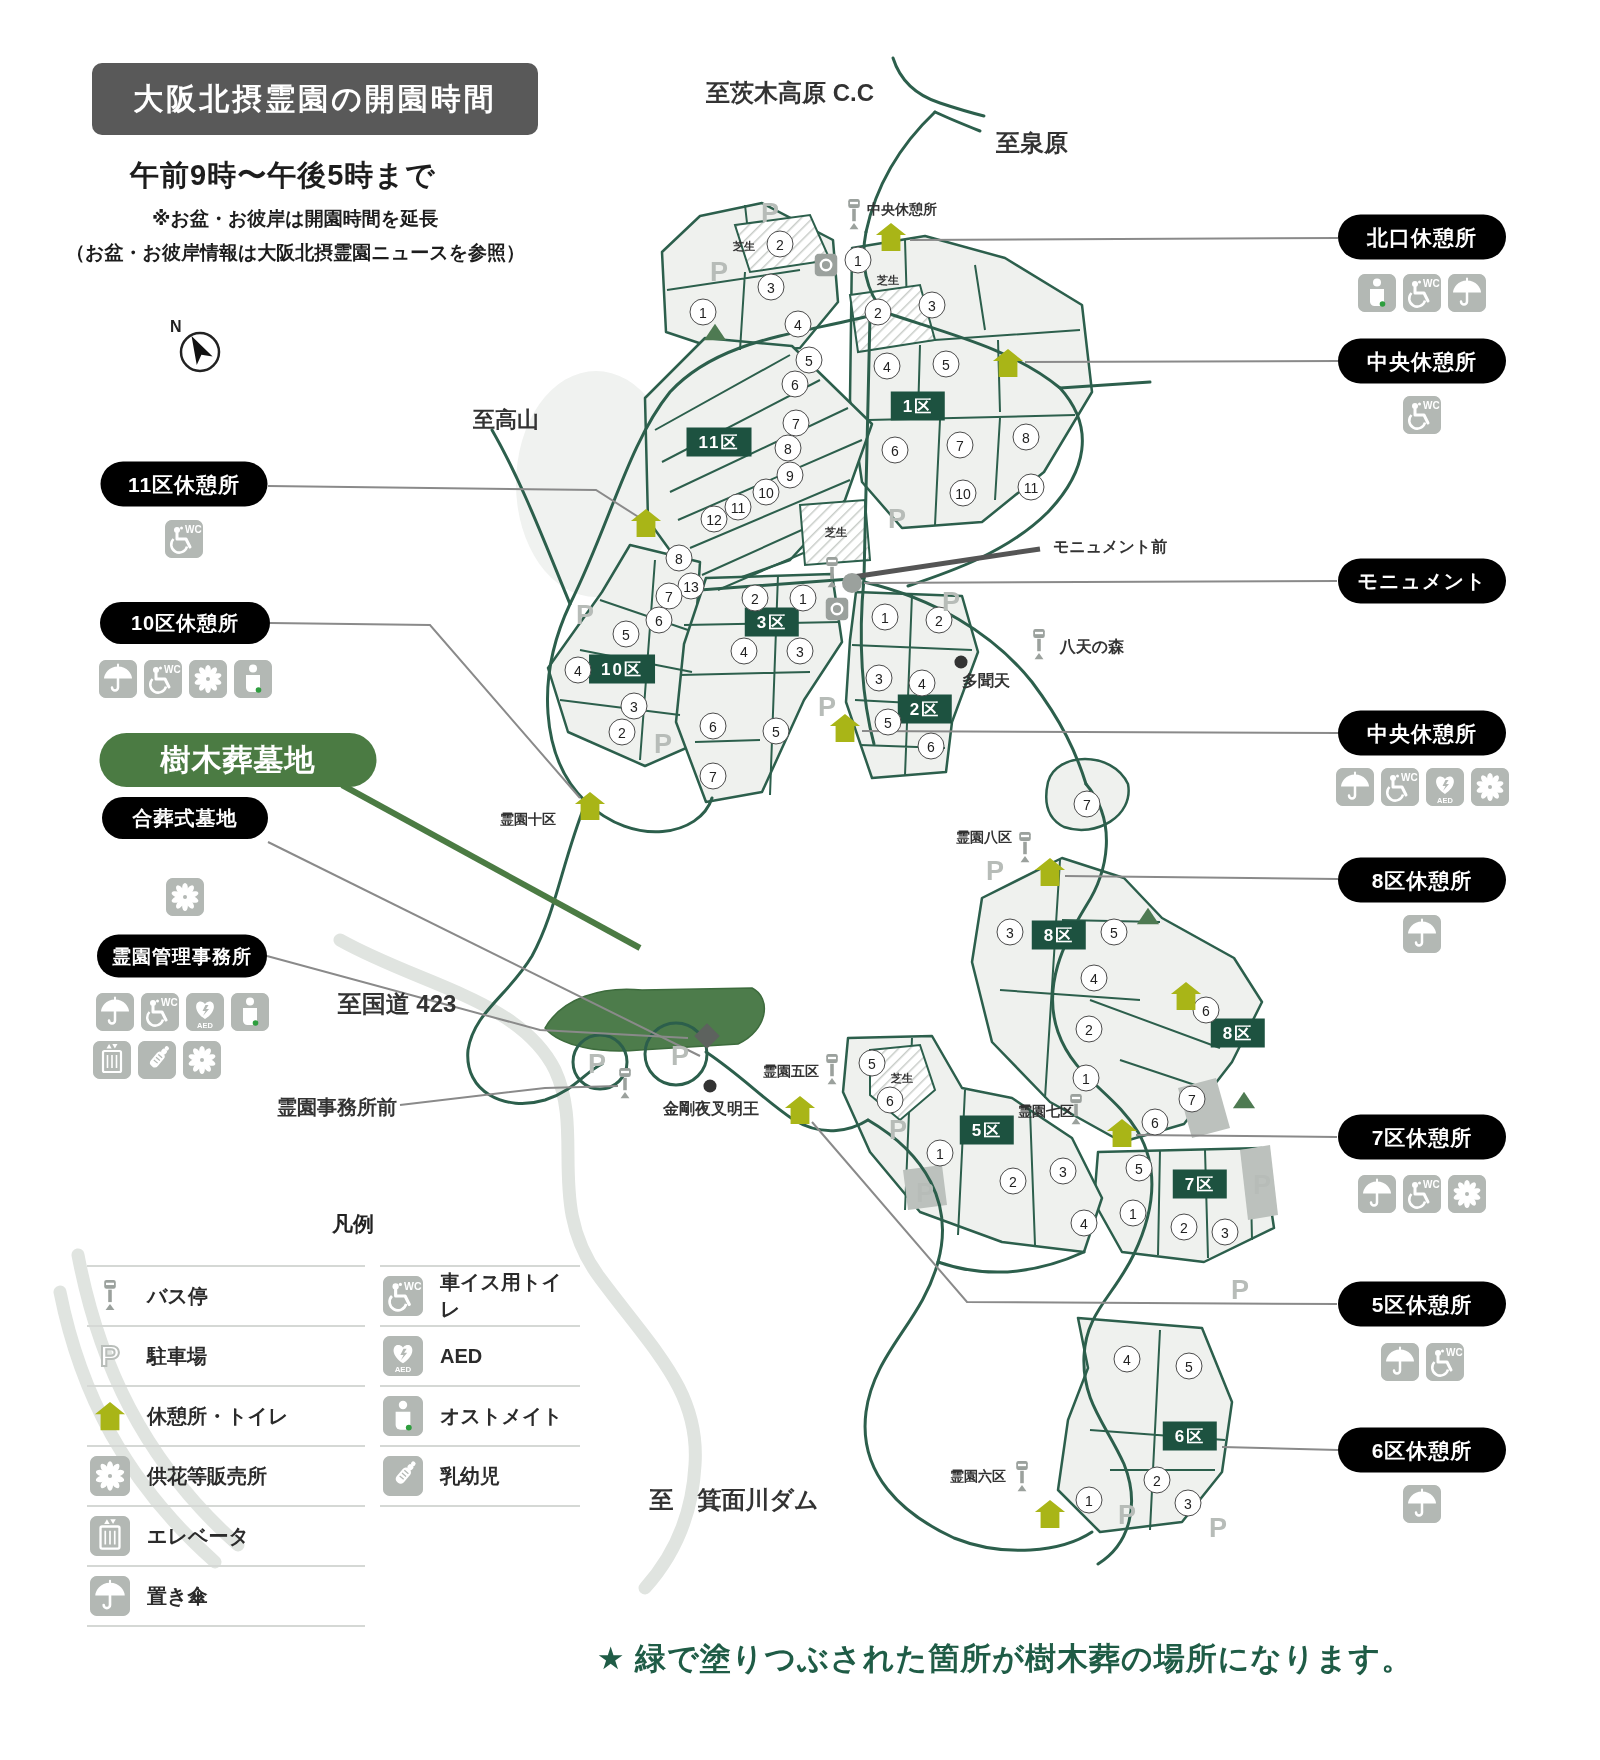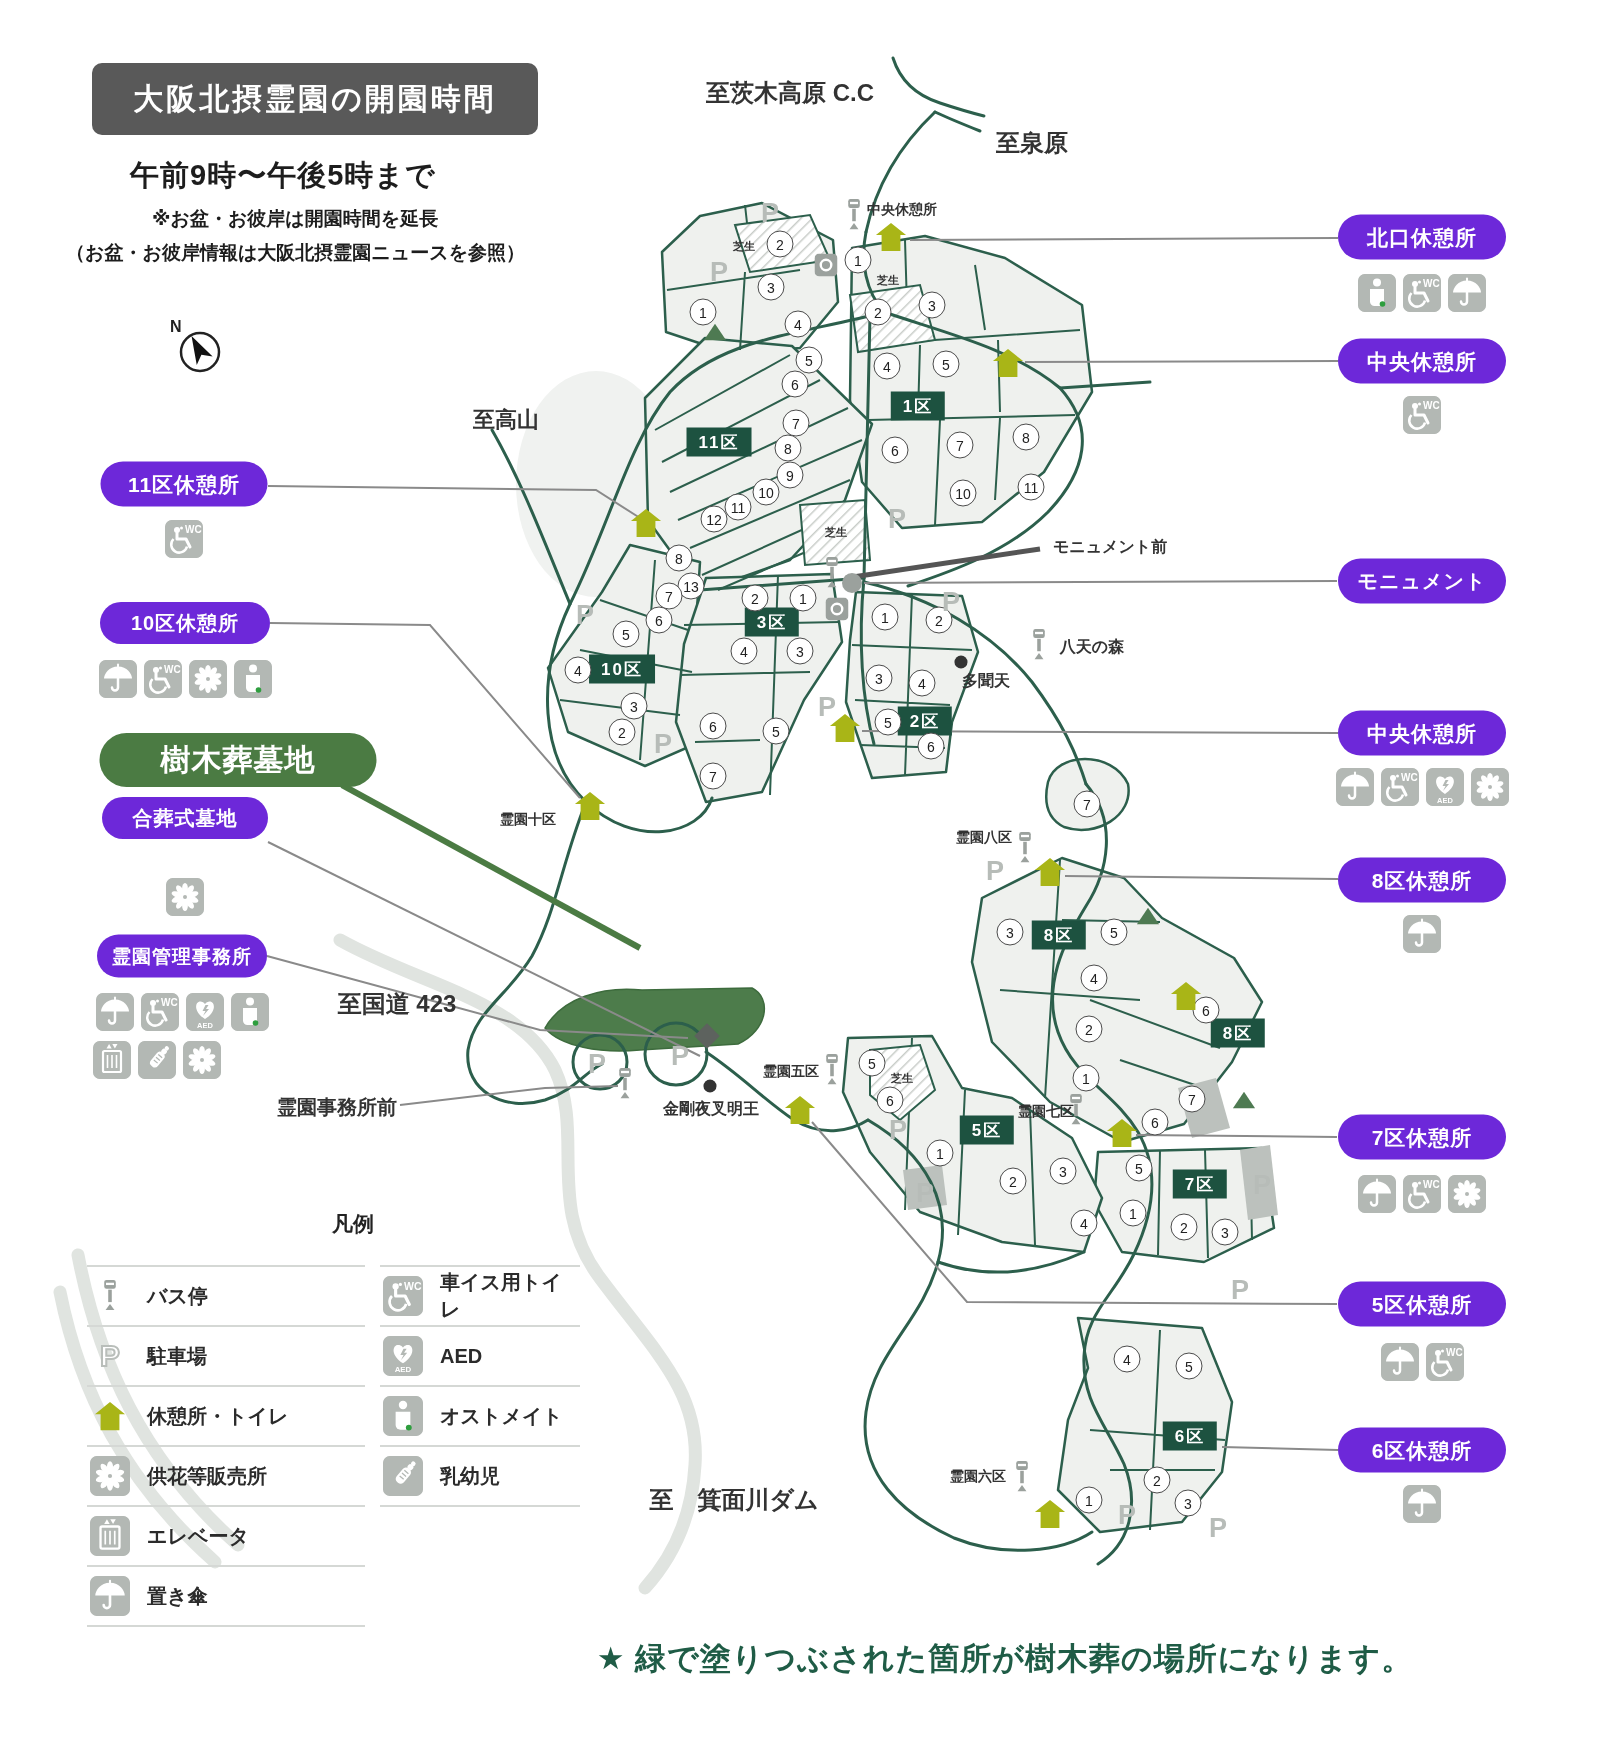--- a/index.html
+++ b/index.html
@@ -11,21 +11,21 @@
     color:#fff;font-size:30px;font-weight:bold;display:flex;align-items:center;justify-content:center;letter-spacing:3px;}
   .hours{position:absolute;left:130px;top:156px;font-size:29px;font-weight:bold;color:#1d1d1d;letter-spacing:1px;}
   .note1{position:absolute;left:152px;top:206px;font-size:19px;font-weight:bold;color:#1d1d1d;}
   .note2{position:absolute;left:66px;top:240px;font-size:19px;font-weight:bold;color:#1d1d1d;}
   
   .map-label{position:absolute;transform:translate(-50%,-50%);font-weight:bold;color:#333;white-space:nowrap;}
   .plot-num{position:absolute;width:27px;height:27px;box-sizing:border-box;border:1.5px solid #4c4c4c;border-radius:50%;
     background:#fff;display:flex;align-items:center;justify-content:center;font-size:14px;color:#222;transform:translate(-50%,-50%);}
   .zone-badge{position:absolute;transform:translate(-50%,-50%);background:#1d5240;color:#fff;font-size:17px;
     font-weight:bold;padding:3px 12px;white-space:nowrap;letter-spacing:2px;}
-  .pill{position:absolute;transform:translate(-50%,-50%);background:#6d28d9;color:#fff;font-weight:bold;
+  .pill{position:absolute;transform:translate(-50%,-50%);background:#000000;color:#fff;font-weight:bold;
     border-radius:999px;display:flex;align-items:center;justify-content:center;white-space:nowrap;letter-spacing:1px;}
   .pill.green{background:#4b7b43;}
   .icon-row{position:absolute;display:flex;gap:7px;}
   .marker{position:absolute;transform:translate(-50%,-50%);display:flex;align-items:center;justify-content:center;}
   .amen{display:inline-flex;background:#b3b8b4;border-radius:7px;align-items:center;justify-content:center;overflow:hidden;}
   .p-mark{font-weight:bold;color:#b7bcb8;line-height:1;}
   .leg-col{position:absolute;}
   .leg-row{display:flex;align-items:center;height:58px;border-top:2px solid #d5d8d5;gap:14px;}
   .leg-row:last-child{border-bottom:2px solid #d5d8d5;}
   .leg-ic{width:46px;display:flex;align-items:center;justify-content:center;flex:0 0 46px;}
@@ -310,21 +310,21 @@
       <div class="map-label" style="left: 711px; top: 1109px; font-size: 16px;">金剛夜叉明王</div>
       <div class="map-label" style="left: 337px; top: 1107px; font-size: 20px;">霊園事務所前</div>
       <div class="map-label" style="left: 744px; top: 246px; font-size: 11px;">芝生</div>
       <div class="map-label" style="left: 888px; top: 280px; font-size: 11px;">芝生</div>
       <div class="map-label" style="left: 836px; top: 532px; font-size: 11px;">芝生</div>
       <div class="map-label" style="left: 902px; top: 1078px; font-size: 11px;">芝生</div>
       <div class="zone-badge" style="left: 719px; top: 442px;">11区</div>
       <div class="zone-badge" style="left: 918px; top: 406px;">1区</div>
       <div class="zone-badge" style="left: 772px; top: 622px;">3区</div>
       <div class="zone-badge" style="left: 622px; top: 669px;">10区</div>
-      <div class="zone-badge" style="left: 925px; top: 709px; margin-top: 12px;">2区</div>
+      <div class="zone-badge" style="left: 925px; top: 709px;">2区</div>
       <div class="zone-badge" style="left: 1059px; top: 935px;">8区</div>
       <div class="zone-badge" style="left: 1238px; top: 1033px;">8区</div>
       <div class="zone-badge" style="left: 987px; top: 1130px;">5区</div>
       <div class="zone-badge" style="left: 1200px; top: 1184px;">7区</div>
       <div class="zone-badge" style="left: 1190px; top: 1436px;">6区</div>
       <div class="plot-num" style="left: 703px; top: 312px;">1</div>
       <div class="plot-num" style="left: 780px; top: 244px;">2</div>
       <div class="plot-num" style="left: 771px; top: 287px;">3</div>
       <div class="plot-num" style="left: 798px; top: 324px;">4</div>
       <div class="plot-num" style="left: 809px; top: 360px;">5</div>

